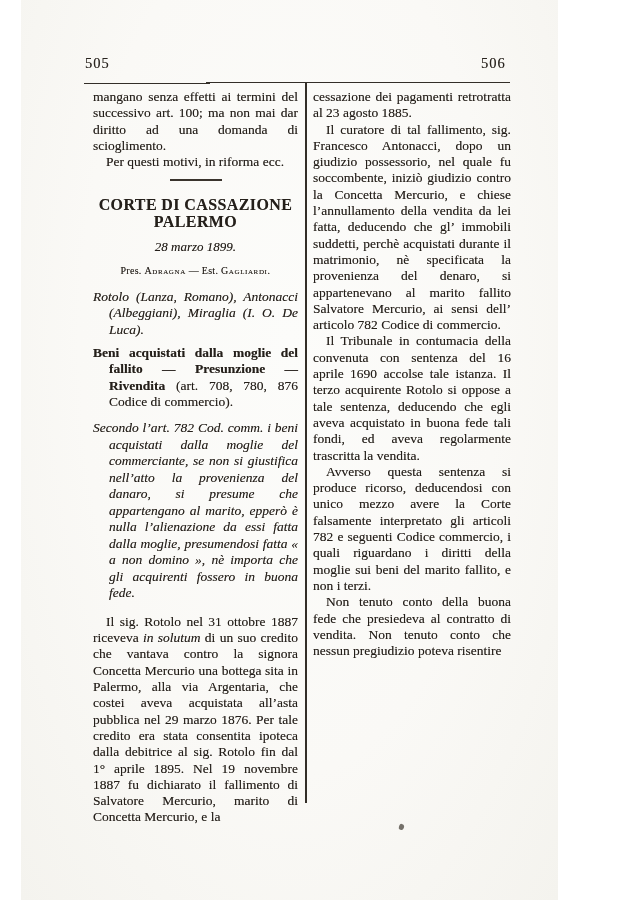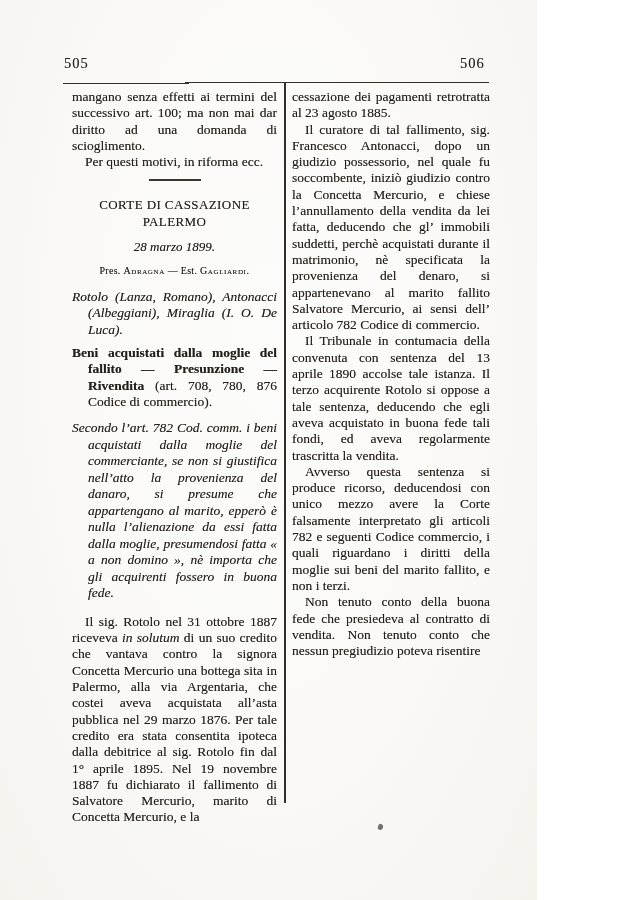--- a/index.html
+++ b/index.html
@@ -2,20 +2,21 @@
 <html lang="it"><head>
 <meta charset="utf-8">
 <style>
   html,body { margin:0; padding:0; }
   body { width:630px; height:900px; font-family:"Liberation Serif","DejaVu Serif",serif; }
 
   .page {
     position:relative; width:537px; height:900px; overflow:hidden;
     background: radial-gradient(ellipse at 50% 38%, #fcfcfa 0%, #faf9f6 55%, #f4f3ee 100%);
     color:#221e1a;
+    margin-left:21px;
   }
   .page * { box-sizing:border-box; }
 
   .pagenum {
     position:absolute; top:55px; font-size:14.5px; letter-spacing:1px; color:#2a2520;
     text-shadow:0 0 .4px rgba(40,32,25,.55);
   }
   .rule { position:absolute; background:#332e28; }
   .col {
     position:absolute; top:89px; font-size:13.5px; line-height:16.3px;
@@ -24,21 +25,21 @@
     hyphens:auto; -webkit-hyphens:auto;
   }
   .col p { margin:0; }
   .indent { text-indent:13px; }
   .hang { padding-left:16px; text-indent:-16px; }
   .italic { font-style:italic; }
   .center { text-align:center; text-indent:0; }
 
   .sep-rule { width:52px; height:1.6px; background:#3a342d; margin:9px auto 0 auto; }
 
-  .case-heading { margin-top:15px !important; font-weight:normal; font-size:13px;
+  .case-heading { margin-top:15px !important; font-weight:bold; font-size:16px;
                   letter-spacing:.4px; line-height:17px; }
   .case-date { margin-top:9px !important; font-size:13px; }
   .judges { margin-top:8px !important; font-size:10px; letter-spacing:.3px; }
   .judges .sc { font-variant:small-caps; letter-spacing:.6px; }
   .parties { margin-top:9px !important; line-height:16.5px; }
   .headnote { margin-top:7px !important; }
   .headnote b { font-weight:bold; }
   .maxim { margin-top:10px !important; line-height:16.5px; }
   .facts { margin-top:12px !important; }
 
@@ -83,20 +84,20 @@
     <p class="headnote hang"><b>Beni acquistati dalla moglie del fallito — Presunzione — Rivendita</b><span> (art. 708, 780, 876 Codice di commercio).</span></p>
 
     <p class="maxim hang italic">Secondo l’art. 782 Cod. comm. i beni acquistati dalla moglie del commerciante, se non si giustifica nell’atto la provenienza del danaro, si presume che appartengano al marito, epperò è nulla l’alienazione da essi fatta dalla moglie, presumendosi fatta « a non domino », nè importa che gli acquirenti fossero in buona fede.</p>
 
     <p class="facts indent"><span>Il sig. Rotolo nel 31 ottobre 1887 riceveva </span><span class="italic">in solutum</span><span> di un suo credito che vantava contro la signora Concetta Mercurio una bottega sita in Palermo, alla via Argentaria, che costei aveva acquistata all’asta pubblica nel 29 marzo 1876. Per tale credito era stata consentita ipoteca dalla debitrice al sig. Rotolo fin dal 1° aprile 1895. Nel 19 novembre 1887 fu dichiarato il fallimento di Salvatore Mercurio, marito di Concetta Mercurio, e la</span></p>
   </div>
 
   <div class="col" style="left:292px; width:198px;">
     <p>cessazione dei pagamenti retrotratta al 23 agosto 1885.</p>
     <p class="indent">Il curatore di tal fallimento, sig. Francesco Antonacci, dopo un giudizio possessorio, nel quale fu soccombente, iniziò giudizio contro la Concetta Mercurio, e chiese l’annullamento della vendita da lei fatta, deducendo che gl’ immobili suddetti, perchè acquistati durante il matrimonio, nè specificata la provenienza del denaro, si appartenevano al marito fallito Salvatore Mercurio, ai sensi dell’ articolo 782 Codice di commercio.</p>
-    <p class="indent">Il Tribunale in contumacia della convenuta con sentenza del 13 aprile 1890 accolse tale istanza. Il terzo acquirente Rotolo si oppose a tale sentenza, deducendo che egli aveva acquistato in buona fede tali fondi, ed aveva regolarmente trascritta la vendita.</p>
+    <p class="indent">Il Tribunale in contumacia della convenuta con sentenza del 16 aprile 1690 accolse tale istanza. Il terzo acquirente Rotolo si oppose a tale sentenza, deducendo che egli aveva acquistato in buona fede tali fondi, ed aveva regolarmente trascritta la vendita.</p>
     <p class="indent">Avverso questa sentenza si produce ricorso, deducendosi con unico mezzo avere la Corte falsamente interpretato gli articoli 782 e seguenti Codice commercio, i quali riguardano i diritti della moglie sui beni del marito fallito, e non i terzi.</p>
     <p class="indent">Non tenuto conto della buona fede che presiedeva al contratto di vendita. Non tenuto conto che nessun pregiudizio poteva risentire</p>
   </div>
 
   <div class="speck"></div>
 
 </div>
 
 </body></html>

